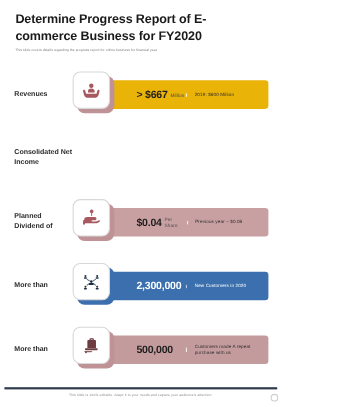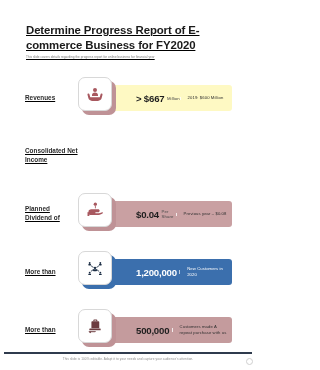--- a/index.html
+++ b/index.html
@@ -8,22 +8,21 @@
     height: 370px;
     background: #ffffff;
     font-family: "Liberation Sans", sans-serif;
     overflow: hidden;
   }
   .slide {
     position: relative;
     width: 256px;
     height: 370px;
     background: #ffffff;
-    padding: 16px;
-    text-decoration: underline;
+    padding: 4px;
   }
 
   
   .header {
     padding: 7px 10px 0 10px;
   }
   .title {
     font-size: 11.4px;
     font-weight: bold;
     color: #1a1a1a;
@@ -70,21 +69,21 @@
   .bar {
     position: absolute;
     left: 14px;
     right: 8px;
     height: 26px;
     top: 8px;
     border-radius: 3px;
     display: flex;
     align-items: center;
   }
-  .bar.rose   { background: #fef9c3; }
+  .bar.rose   { background: #eab308; }
   .bar.blue   { background: #3b6fad; }
   .bar.rose2  { background: #c9a0a2; }
   .bar.rose3  { background: #c49b9d; }
 
   .icon-back {
     position: absolute;
     left: 4px;
     top: 4px;
     width: 34px;
     height: 34px;
@@ -257,21 +256,21 @@
           </svg>
         </div>
       </div>
     </div>
 
     <div class="row">
       <div class="row-label">More than</div>
       <div class="bar-wrap">
         <div class="bar blue">
           <div class="bar-text">
-            <span class="metric">1,200,000</span>
+            <span class="metric">2,300,000</span>
             <span class="metric-unit"></span>
             <span class="spacer"></span>
             <span class="divider"></span>
             <span class="note" style="width:74px">New Customers in 2020</span>
           </div>
         </div>
         <div class="icon-back blue"></div>
         <div class="icon-tile">
           <svg width="20" height="20" viewBox="0 0 24 24">
             <g fill="#1b2d44">

